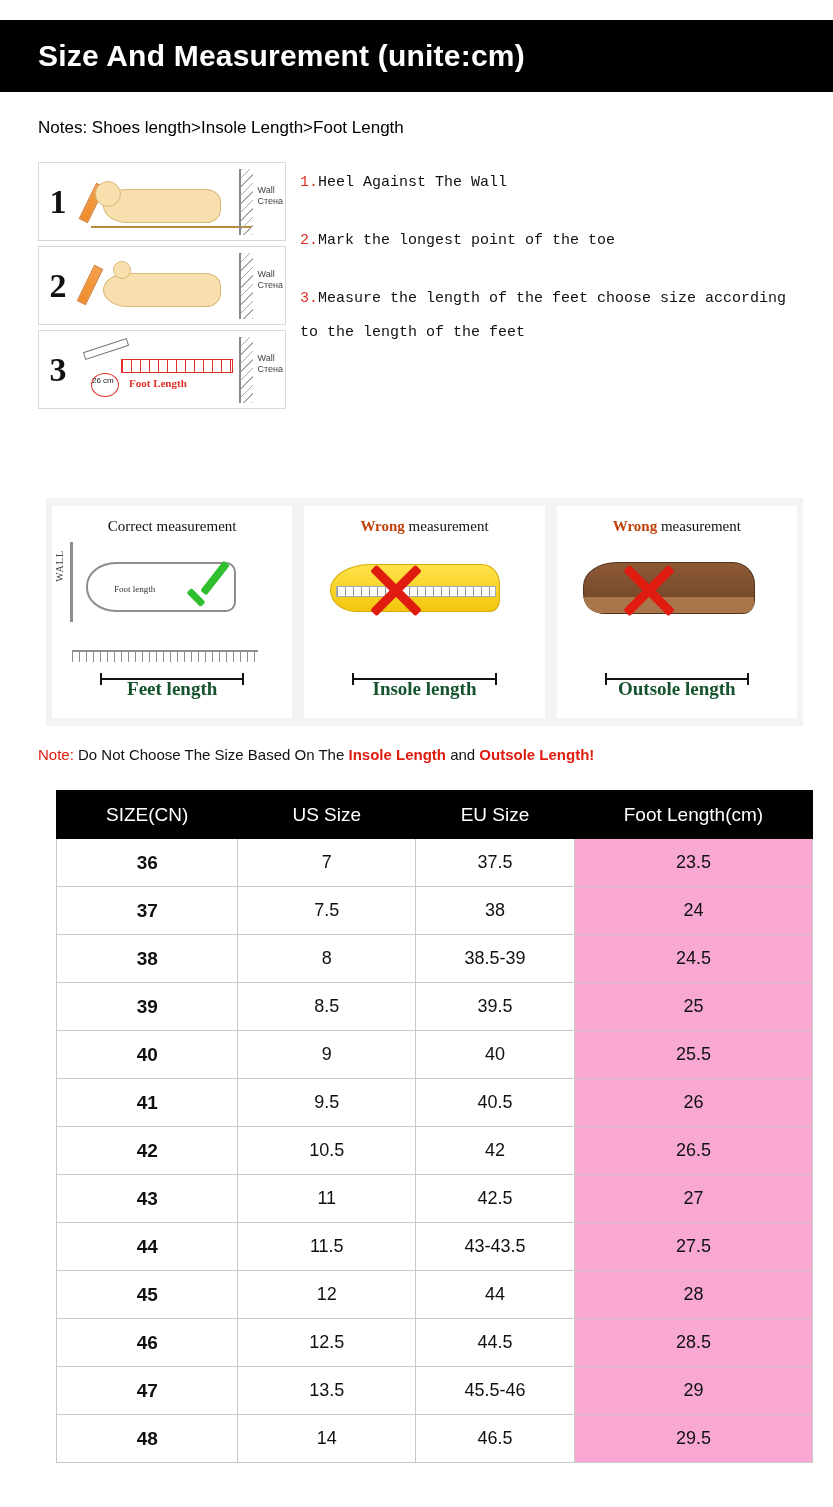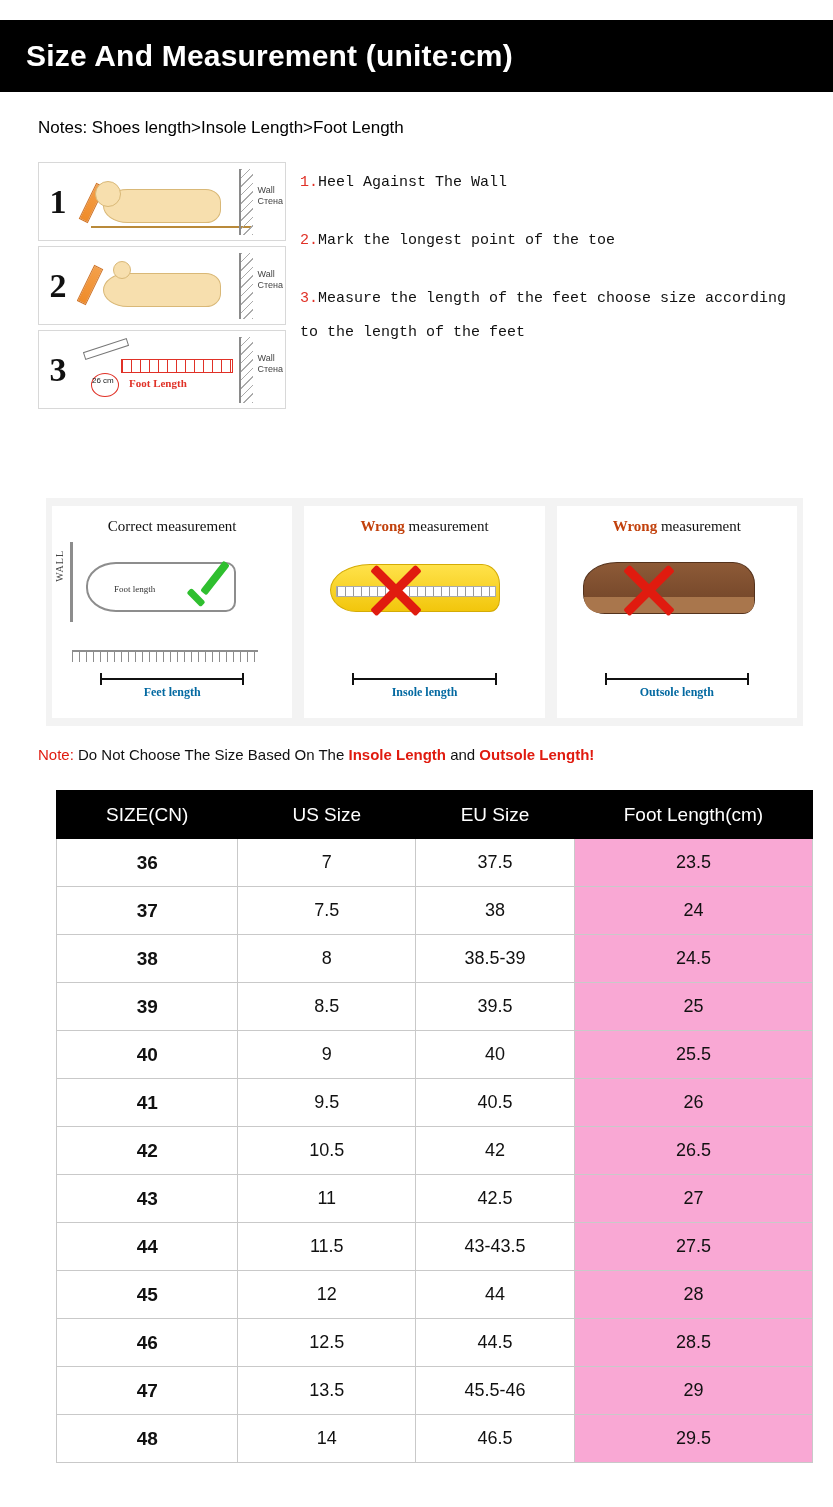--- a/index.html
+++ b/index.html
@@ -22,21 +22,21 @@
     left: 0; top: 20px;
     width: 833px; height: 72px;
     background: #000;
     display: flex;
     align-items: center;
   }
   .header-title {
     color: #fff;
     font-size: 30px;
     font-weight: bold;
-    padding-left: 26px;
+    padding-left: 38px;
     letter-spacing: 0.2px;
   }
 
   
   .notes-line {
     position: absolute;
     left: 38px; top: 118px;
     font-size: 17px;
     color: #000000;
   }
@@ -185,24 +185,24 @@
     font-size: 15px;
     font-family: "Liberation Serif", serif;
     color: #111;
     margin-top: 12px;
   }
   .ex-title .red { color: #c2410c; font-weight: bold; }
   .ex-caption {
     position: absolute;
     bottom: 18px; left: 0; right: 0;
     text-align: center;
-    font-size: 12px;
+    font-size: 19px;
     font-weight: bold;
     font-family: "Liberation Serif", serif;
-    color: #0369a1;
+    color: #14532d;
   }
   .ex-measureline {
     position: absolute;
     bottom: 38px; left: 20%; right: 20%;
     height: 2px; background: #111;
   }
   .ex-measureline:before, .ex-measureline:after {
     content: ""; position: absolute; top: -5px; width: 2px; height: 12px; background: #111;
   }
   .ex-measureline:before { left: 0; }

